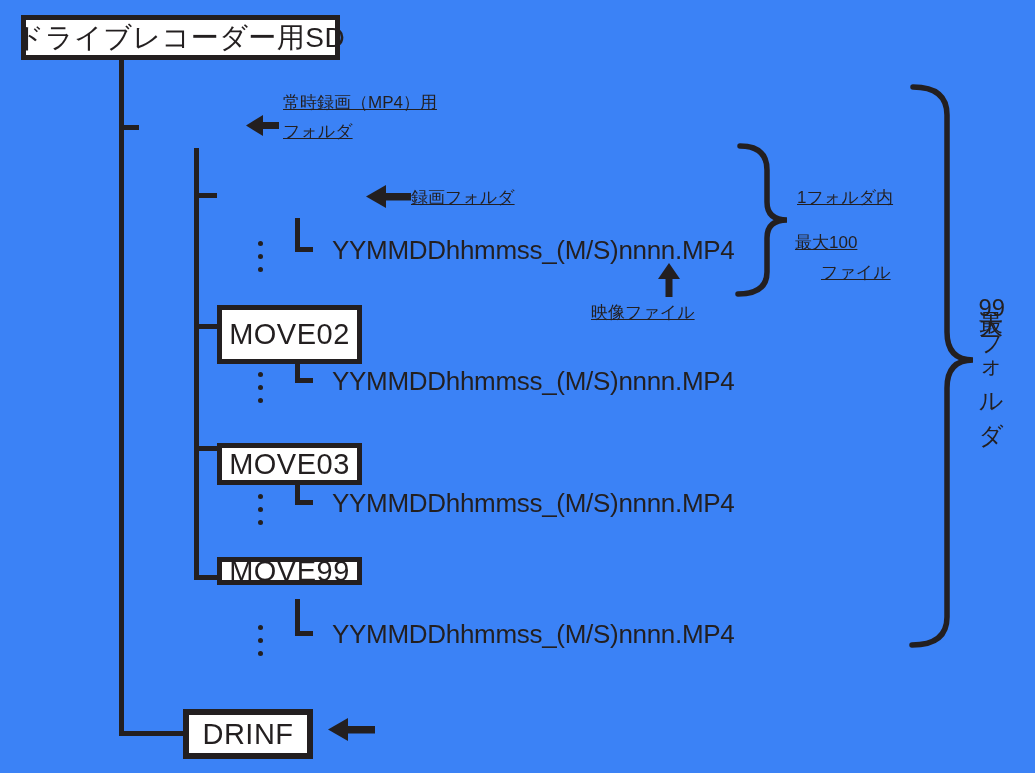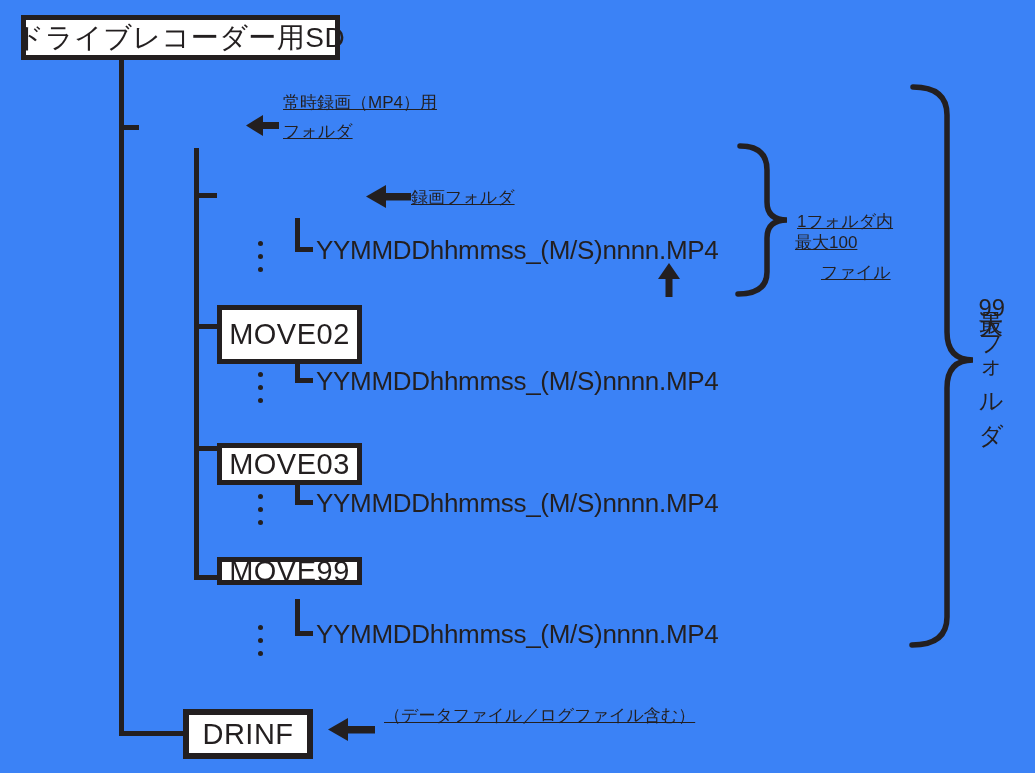--- a/index.html
+++ b/index.html
@@ -16,21 +16,21 @@
     border:5px solid #231f20;
     background:#ffffff;
     display:flex;align-items:center;justify-content:center;
     font-size:29px;
     letter-spacing:0.5px;
     box-sizing:border-box;
     white-space:nowrap;
   }
   .line{position:absolute;background:#231f20;}
   .ann{position:absolute;font-size:17px;line-height:29px;white-space:nowrap;text-decoration:underline;}
-  .file{position:absolute;font-size:26px;white-space:nowrap;letter-spacing:-0.3px;}
+  .file{position:absolute;font-size:26px;white-space:nowrap;letter-spacing:-0.3px;margin-left:16px;}
   .dots{position:absolute;display:flex;flex-direction:column;gap:8px;}
   .dot{width:5px;height:5px;border-radius:50%;background:#231f20;}
   .icon{position:absolute;line-height:0;}
   .brace{position:absolute;}
   .vlabel{
     position:absolute;
     writing-mode:vertical-rl;
     text-orientation:upright;
     font-size:24px;
     letter-spacing:1px;
@@ -125,31 +125,31 @@
       </svg>
   </span>
 
   <div class="ann" style="left:283px;top:88px;">
     <div>常時録画（MP4）用</div>
     <div>フォルダ</div>
   </div>
 
   <div class="ann" style="left:404px;top:183px;margin-left:7px;">録画フォルダ</div>
 
+  <div class="ann" style="left:591px;top:298px;">映像ファイル</div>
 
   <div class="ann" style="left:384px;top:701px;">
-    <div>（データファイル／ログファイル含む）</div>
   </div>
 
   <span class="brace" style="left:730px;top:140px;">
     <svg width="65" height="160" viewBox="0 0 65 160">
       <path d="M 10 6 Q 37 6 37 30 L 37 62 Q 37 80 57 80 Q 37 80 37 98 L 37 132 Q 37 154 8 154" fill="none" stroke="#231f20" stroke-width="5.5" stroke-linecap="round"></path>
     </svg>
   </span>
-  <div class="ann" style="left:797px;top:183px;margin-top:24px;">1フォルダ内</div>
+  <div class="ann" style="left:797px;top:183px;">1フォルダ内</div>
   <div class="ann" style="left:795px;top:228px;">最大100</div>
   <div class="ann" style="left:821px;top:258px;">ファイル</div>
 
   <span class="brace" style="left:905px;top:80px;">
     <svg width="75" height="572" viewBox="0 0 75 572">
       <path d="M 8 7 Q 42 7 42 35 L 42 252 Q 42 280 68 280 Q 42 280 42 308 L 42 537 Q 42 565 7 565" fill="none" stroke="#231f20" stroke-width="5.5" stroke-linecap="round"></path>
     </svg>
   </span>
   <div class="vlabel" style="left:974px;top:293px;">
     <span>最大</span><span class="tcy">99</span><span>フォルダ</span>

